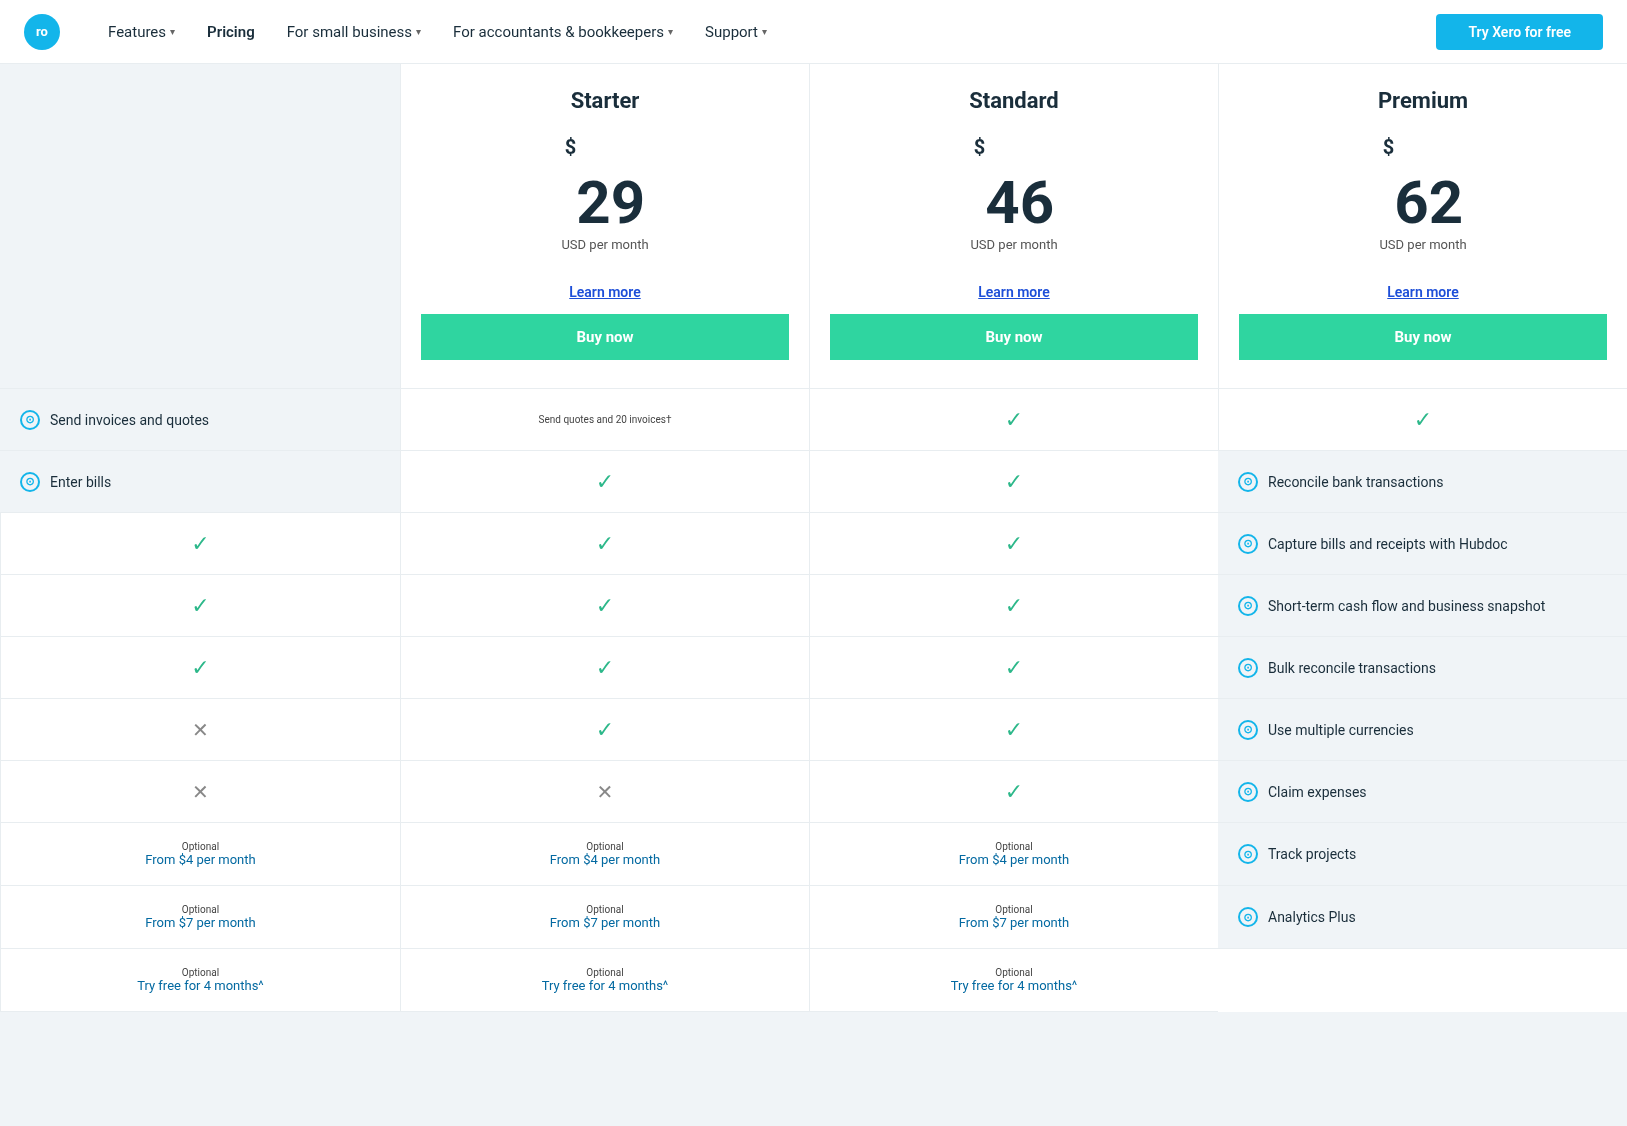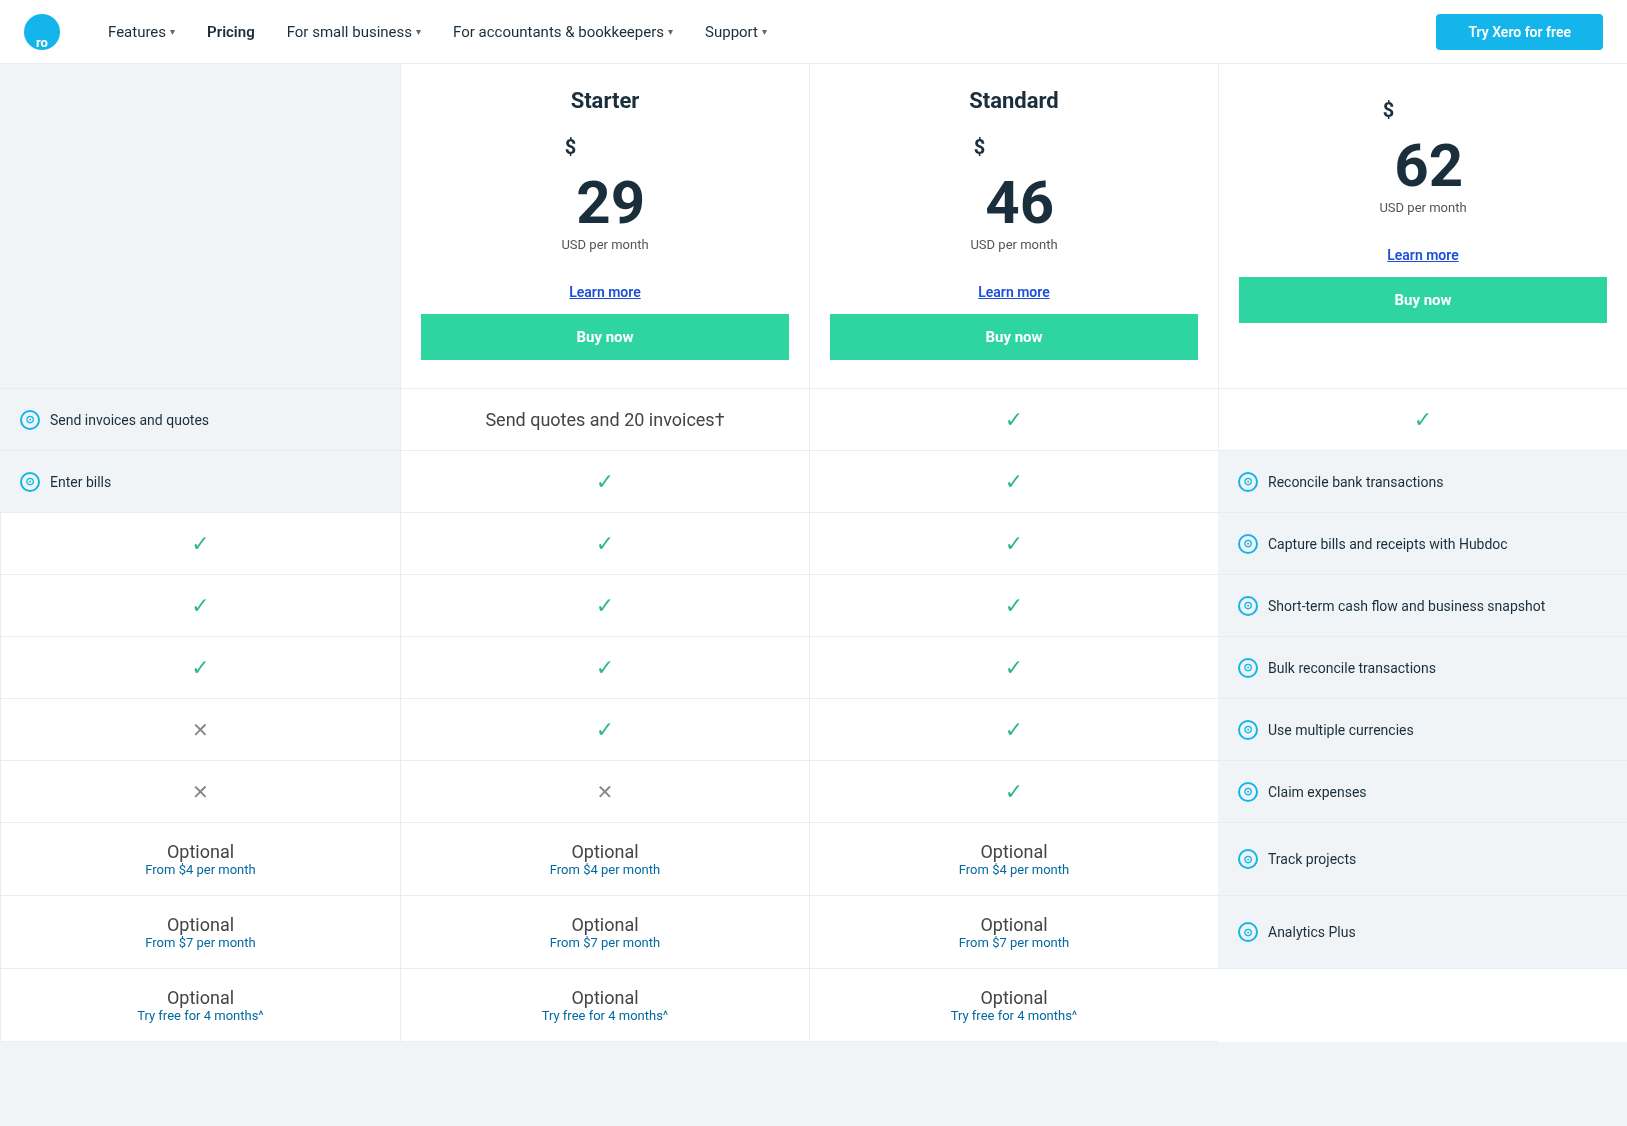--- a/index.html
+++ b/index.html
@@ -21,21 +21,21 @@
       position: sticky;
       top: 0;
       z-index: 100;
     }
     .nav-logo {
       width: 36px;
       height: 36px;
       background: #13b5ea;
       border-radius: 50%;
       display: flex;
-      align-items: flex-end;
+      align-items: center;
       justify-content: center;
       color: white;
       font-weight: 700;
       font-size: 13px;
       margin-right: 32px;
       flex-shrink: 0;
     }
     .nav-items {
       display: flex;
       align-items: center;
@@ -191,21 +191,21 @@
       color: #2db88a;
       font-size: 22px;
       font-weight: 400;
     }
     .cross-mark {
       color: #888;
       font-size: 20px;
     }
     .optional-text {
       color: #444;
-      font-size: 18px;
+      font-size: 10px;
     }
     .optional-sub {
       color: #0369a1;
       font-size: 13px;
     }
 
     
     ::-webkit-scrollbar { width: 6px; height: 6px; }
     ::-webkit-scrollbar-thumb { background: #ccc; border-radius: 3px; }
   </style>
@@ -259,20 +259,21 @@
     <div class="plan-name">Standard</div>
     <div class="plan-price-wrapper">
       <span class="price-dollar-sign">$</span>
       <span class="price-amount">46</span>
     </div>
     <div class="price-period">USD per month</div>
     <a class="learn-more-link">Learn more</a>
     <div class="buy-now-btn">Buy now</div>
   </div>
       <div class="plan-header-cell">
+    <div class="plan-name">Premium</div>
     <div class="plan-price-wrapper">
       <span class="price-dollar-sign">$</span>
       <span class="price-amount">62</span>
     </div>
     <div class="price-period">USD per month</div>
     <a class="learn-more-link">Learn more</a>
     <div class="buy-now-btn">Buy now</div>
   </div>
       <div class="feature-label-cell">
     <div class="info-icon">⊙</div>

